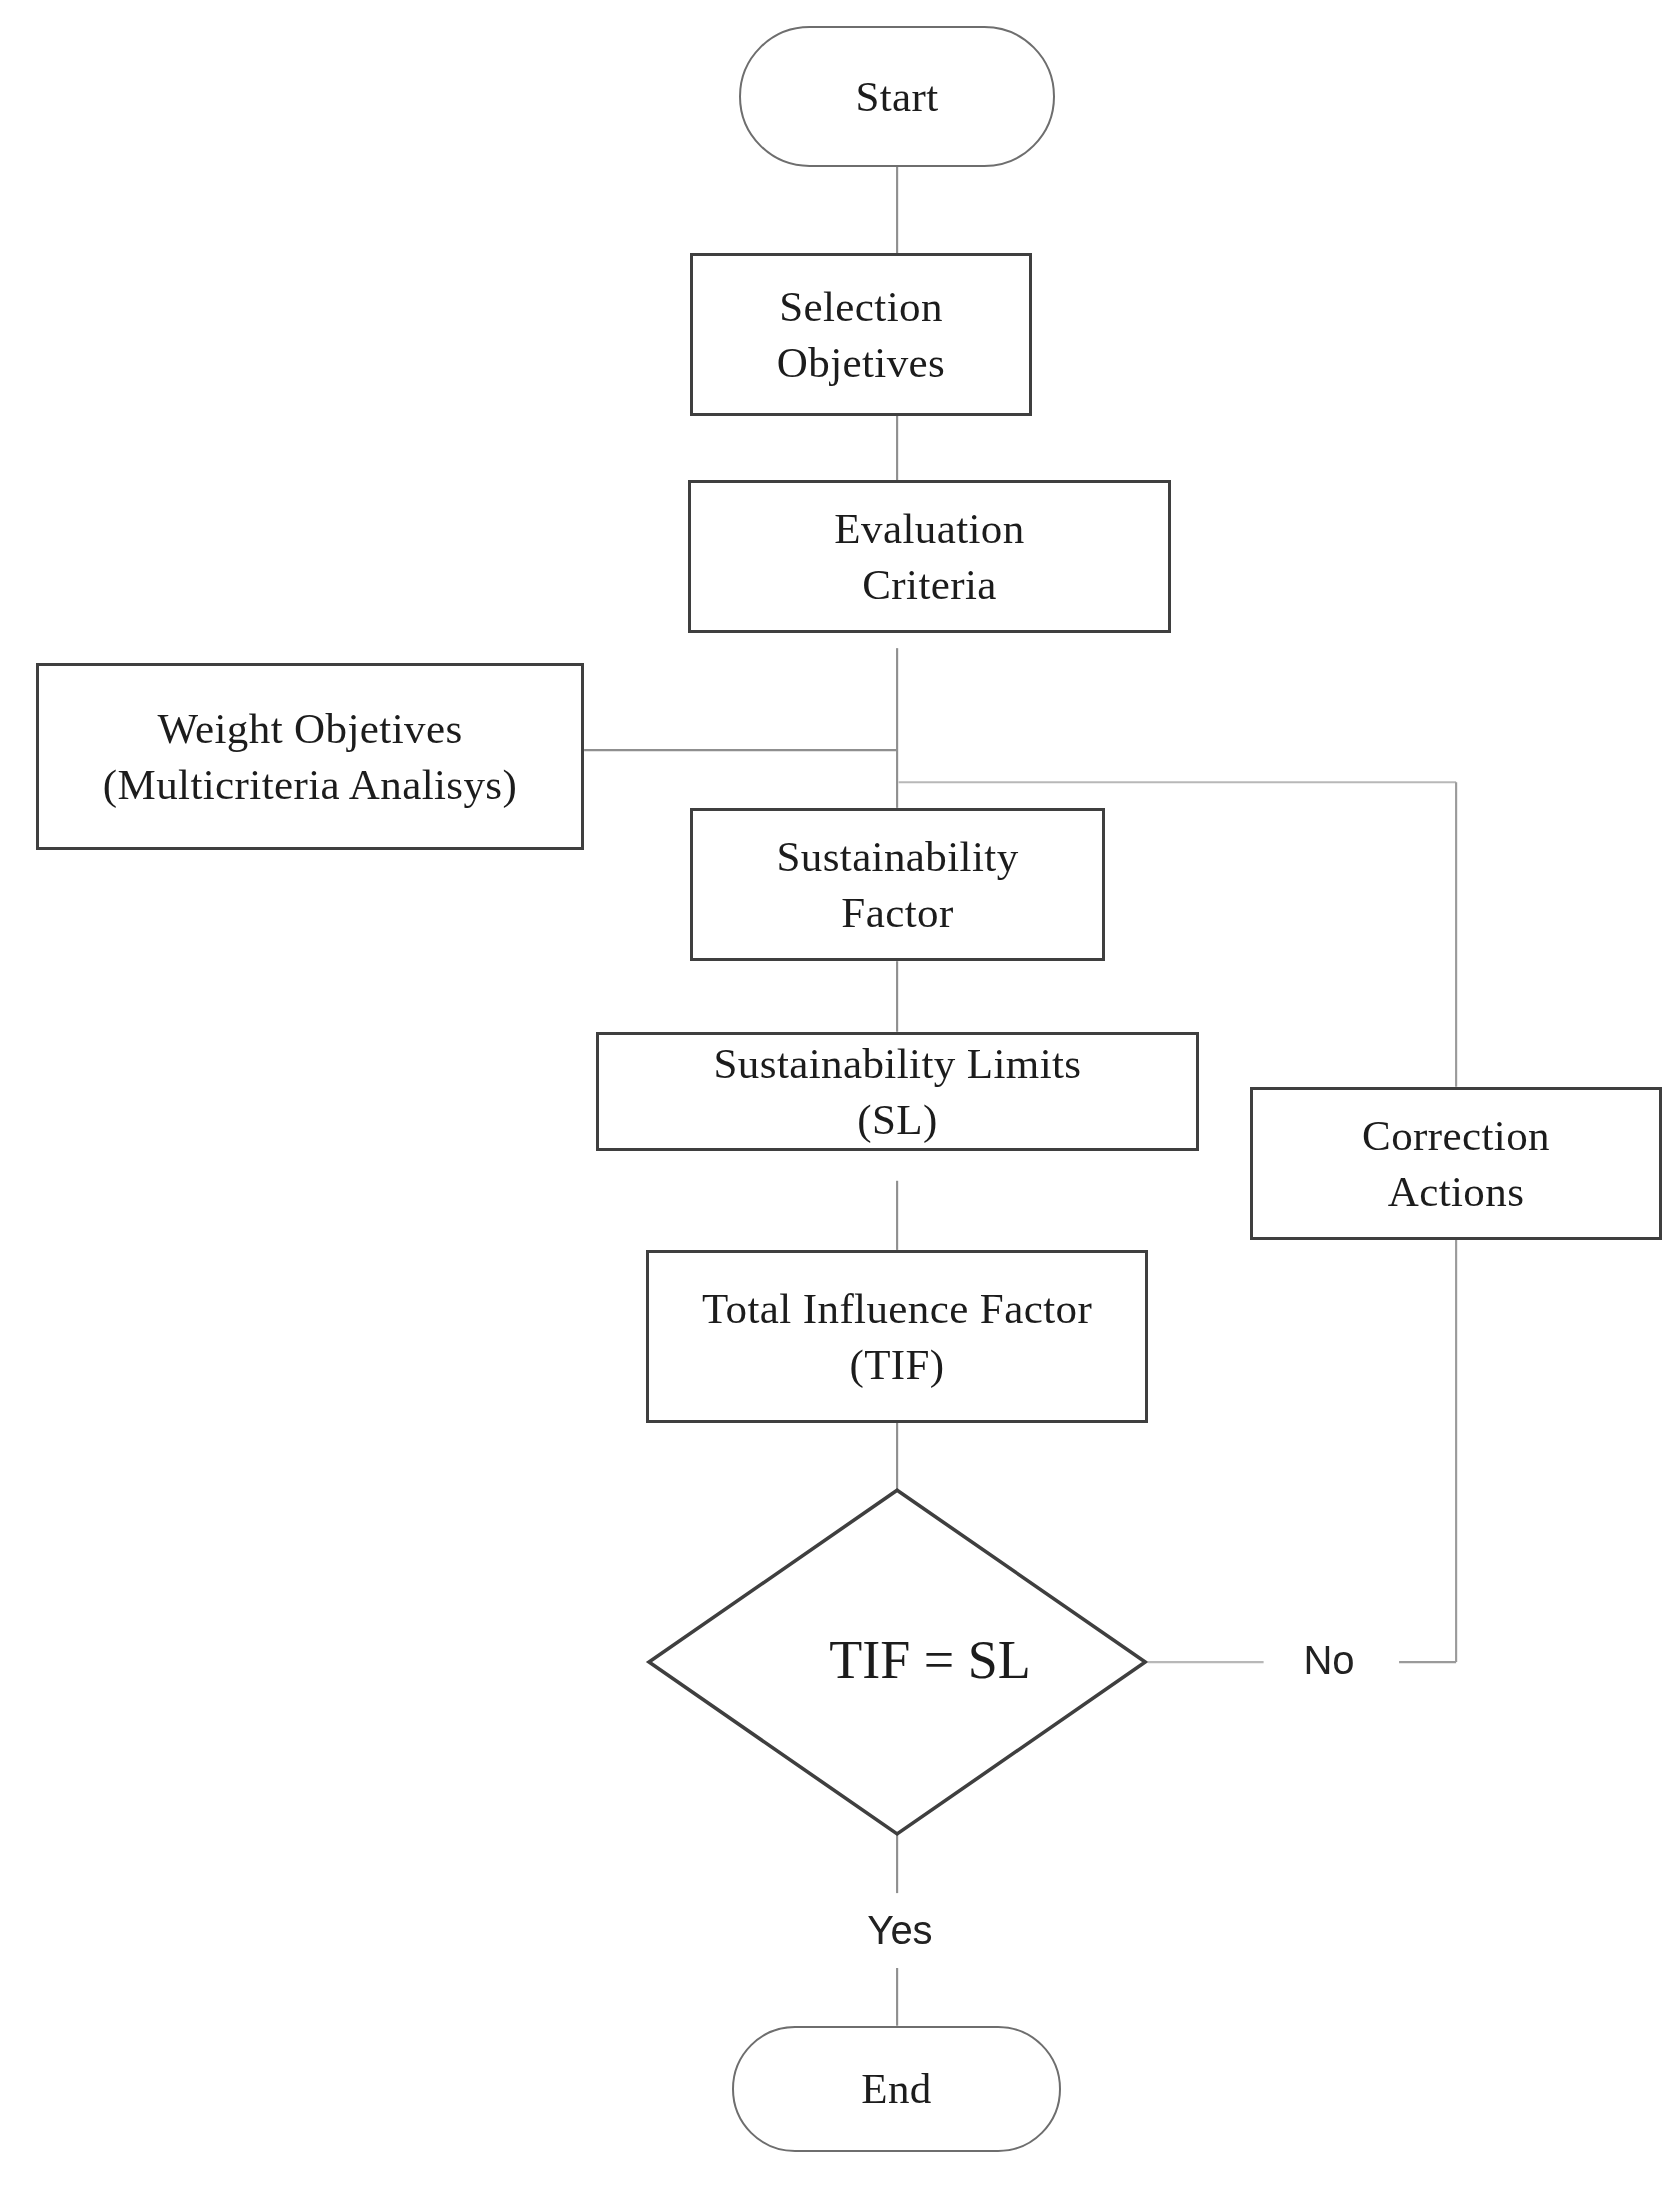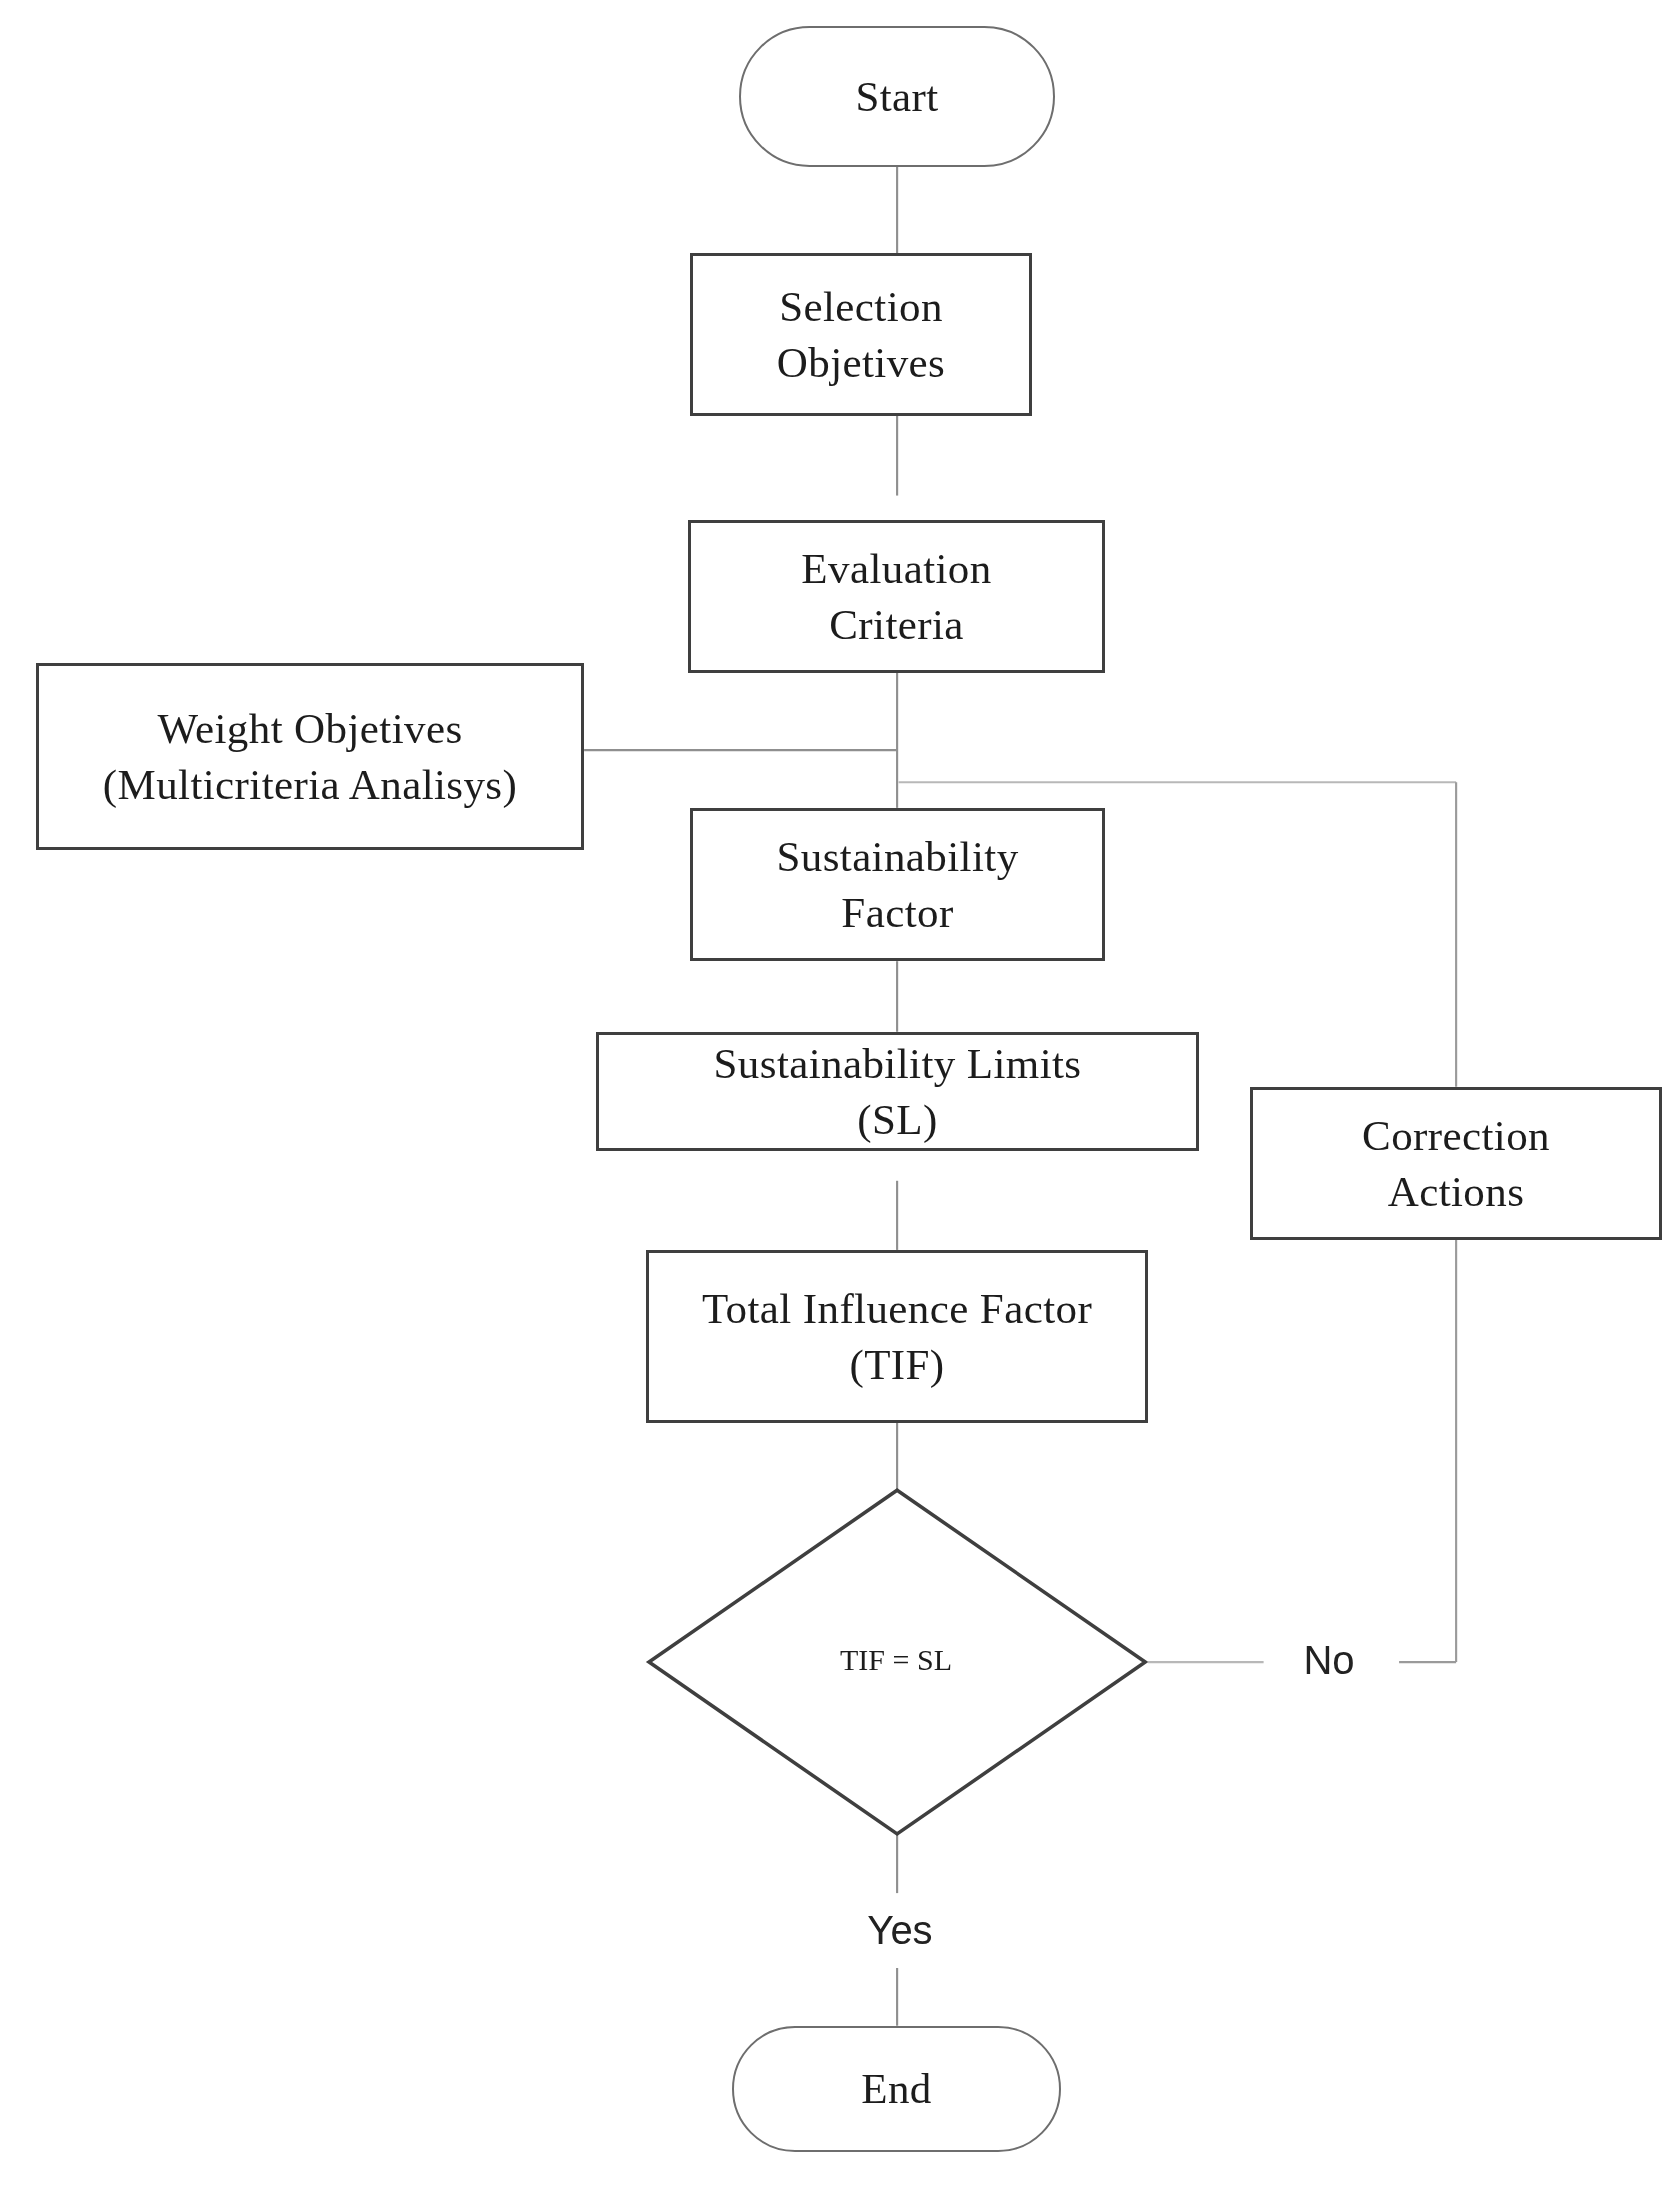--- a/index.html
+++ b/index.html
@@ -27,32 +27,32 @@
     line-height: 56px;
     letter-spacing: 0.4px;
   }
   .process    { border: 3.6px solid #3f3f3f; }
   .terminator { border: 2.1px solid #6e6e6e; }
 
   #node-start { left: 739px; top: 26px;   width: 316px; height: 141px; border-radius: 71px; }
   #node-end   { left: 732px; top: 2026px; width: 329px; height: 126px; border-radius: 63px; }
 
   #node-selection  { left: 690px;  top: 253px;  width: 342px; height: 163px; }
-  #node-evaluation { left: 688px;  top: 520px;  width: 417px; height: 153px; }
+  #node-evaluation { left: 688px;  top: 480px;  width: 483px; height: 153px; }
   #node-weight     { left: 36px;   top: 663px;  width: 548px; height: 187px; }
   #node-sf         { left: 690px;  top: 808px; width: 415px; height: 153px; }
   #node-sl         { left: 596px;  top: 1032px; width: 603px; height: 119px; }
   #node-tif        { left: 646px;  top: 1250px; width: 502px; height: 173px; }
   #node-ca         { left: 1250px; top: 1087px; width: 412px; height: 153px; }
 
   .decision-label {
     position: absolute;
-    left: 896px; top: 1660px;
+    left: 930px; top: 1660px;
     transform: translate(-50%, -50%);
-    font-size: 30px;
+    font-size: 54px;
     color: #1c1c1c;
     white-space: nowrap;
   }
   .edge-label {
     position: absolute;
     transform: translate(-50%, -50%);
     font-family: "Liberation Sans", sans-serif;
     font-size: 40px;
     color: #222222;
     background: #ffffff;

